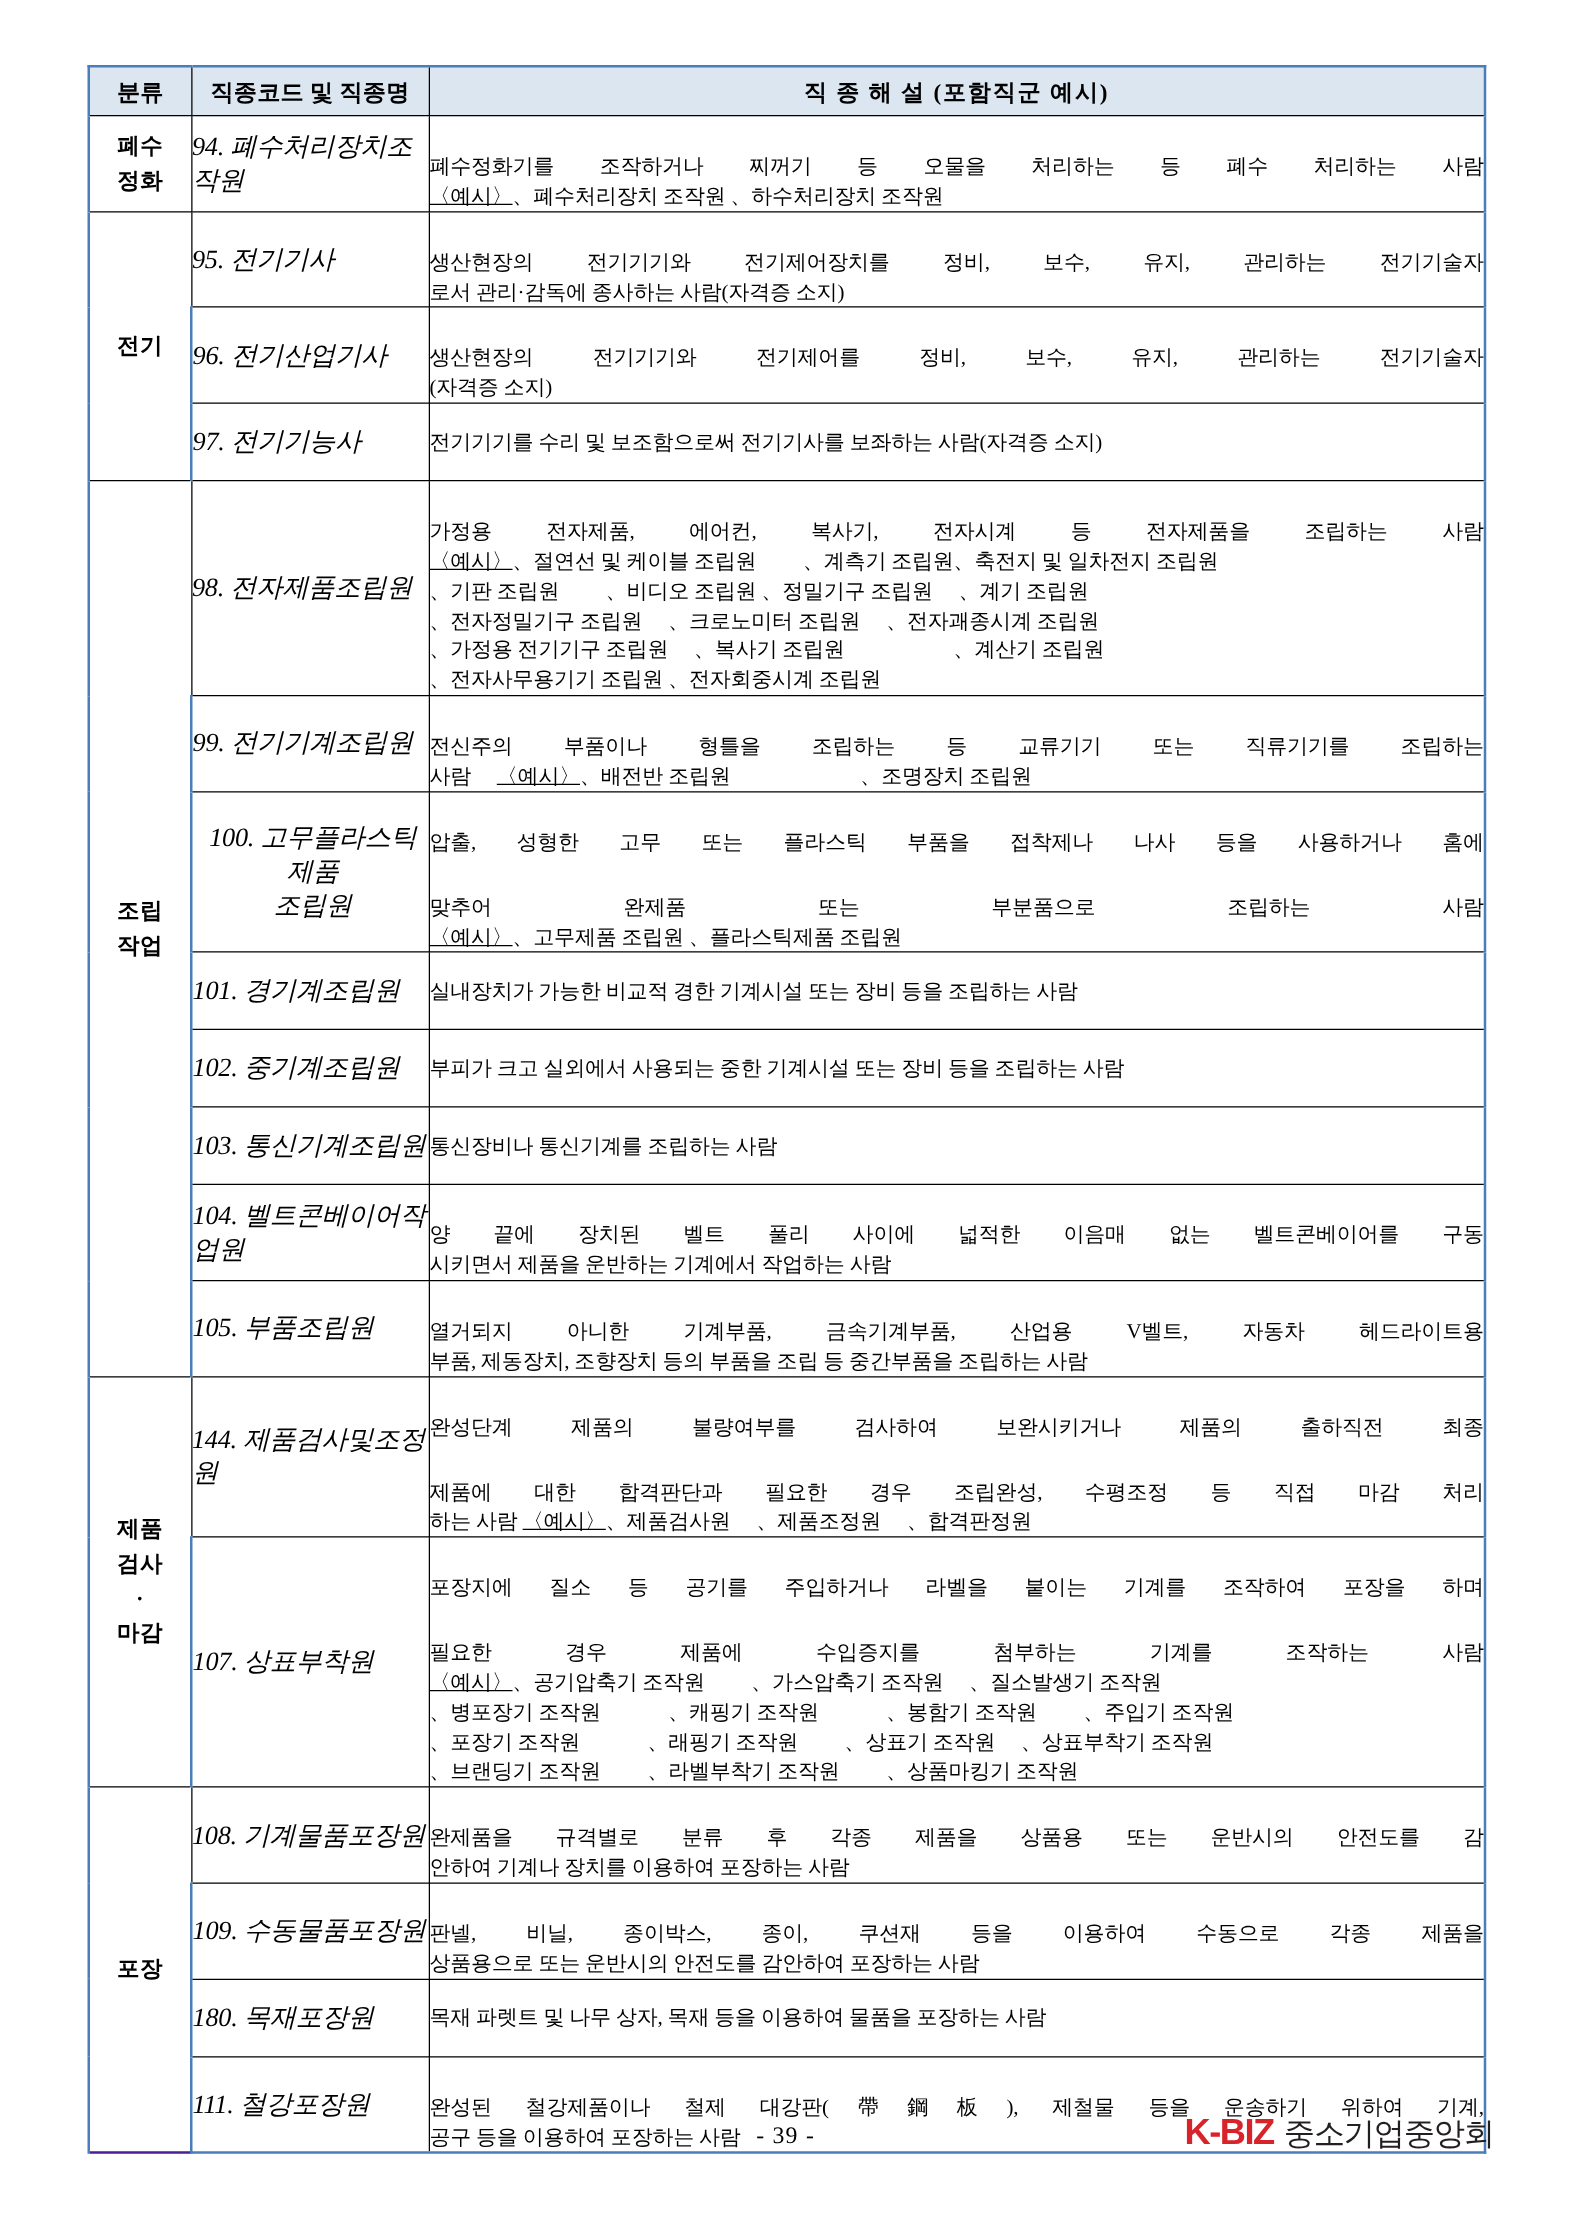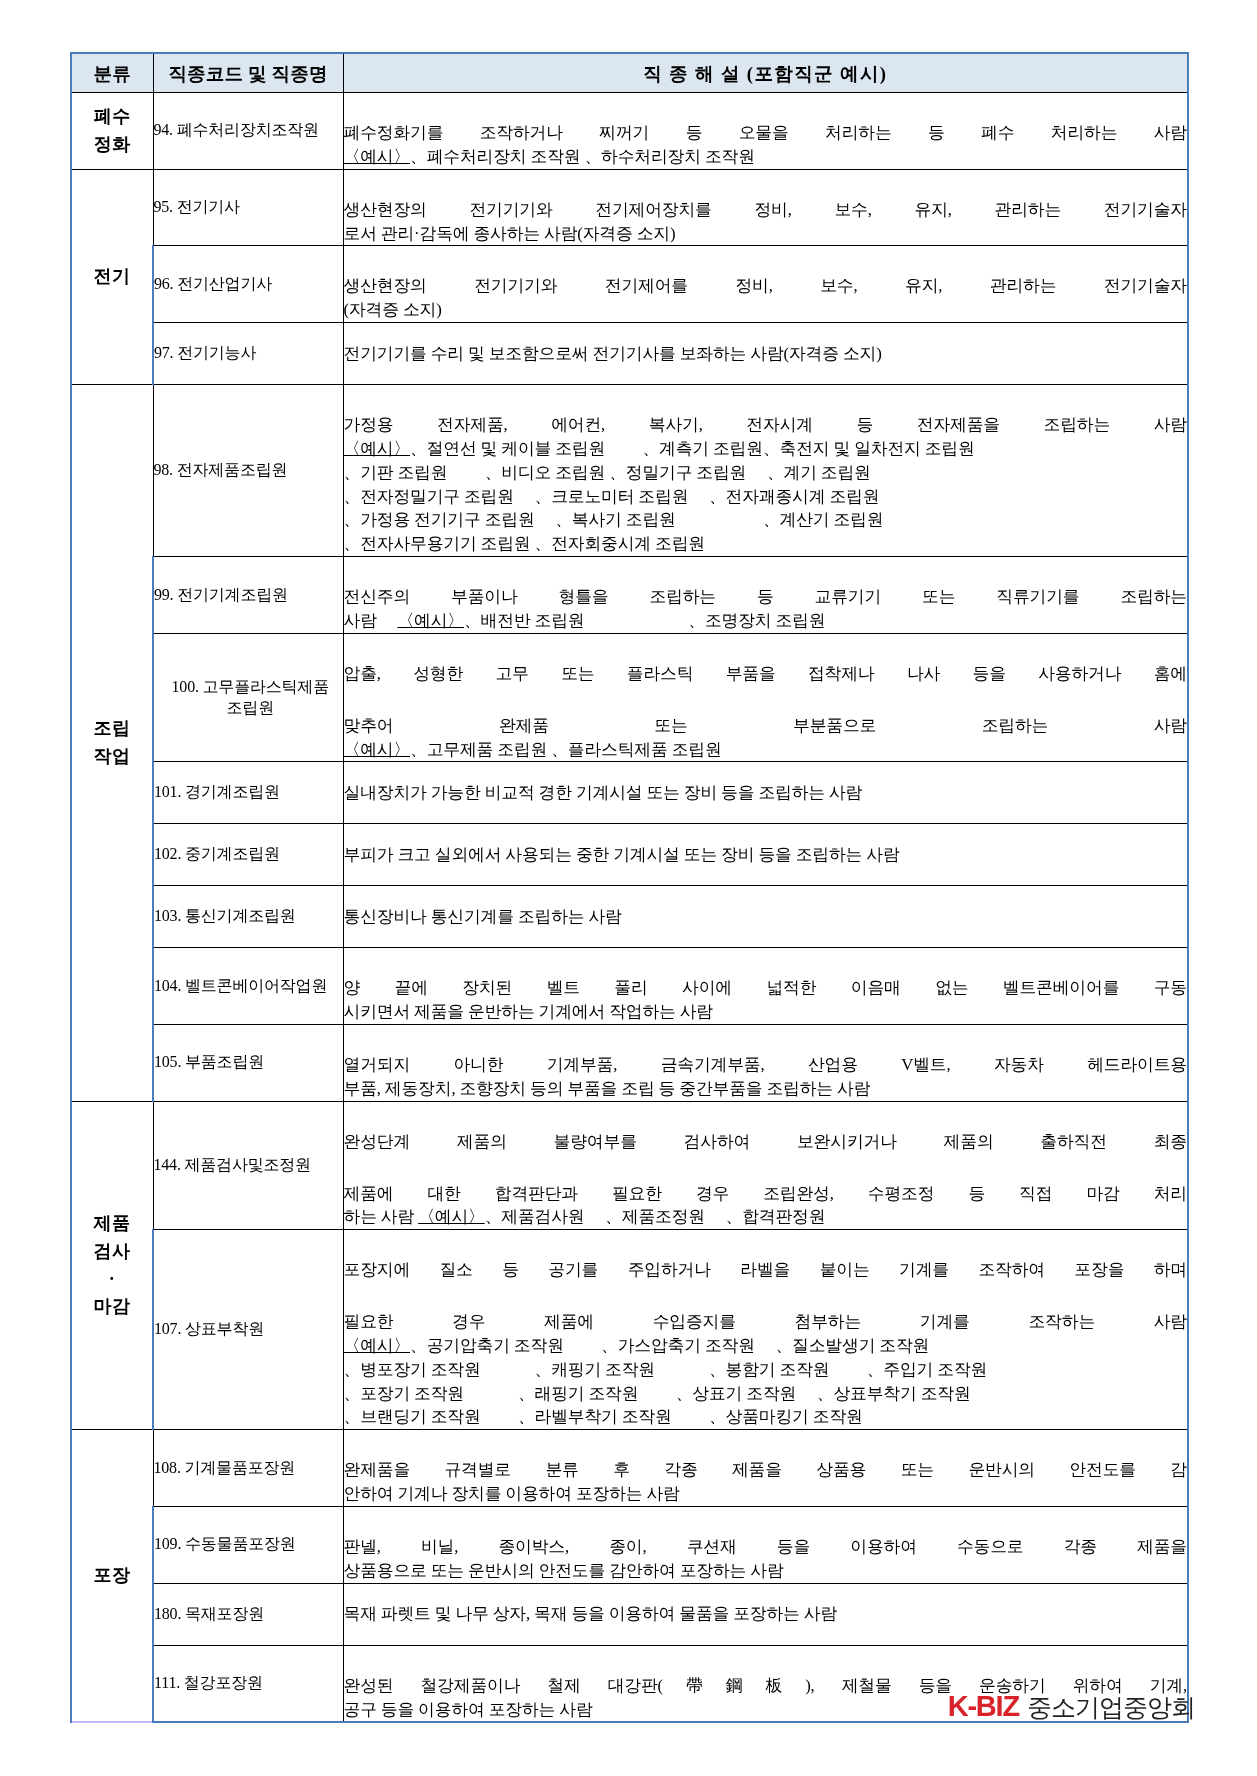--- a/index.html
+++ b/index.html
@@ -20,21 +20,21 @@
     position: relative;
     width: 1257px;
     height: 1776px;
     box-sizing: border-box;
     padding: 52px 70px 0 70px;
   }
   table.jobtable {
     width: 1117px;
     border-collapse: collapse;
     table-layout: fixed;
-    border: 2px solid #c4b5fd;
+    border: 2px solid #4c1d95;
   }
   table.jobtable col.c-cat   { width: 82px; }
   table.jobtable col.c-code  { width: 190px; }
   table.jobtable col.c-desc  { width: 845px; }
 
   table.jobtable th,
   table.jobtable td {
     border: 1px solid #000000;
     vertical-align: middle;
     padding: 0;
@@ -58,24 +58,25 @@
   th.h-desc { letter-spacing: 1.4px; }
 
   td.cat {
     text-align: center;
     font-weight: bold;
     font-size: 18px;
     line-height: 1.55;
     letter-spacing: 0.5px;
   }
   td.code {
-    font-size: 16px;
+    font-size: 21px;
     line-height: 1.3;
     padding: 6px 4px 6px 10px;
     letter-spacing: -0.2px;
+    font-style: italic;
   }
   td.code.ctr {
     text-align: center;
     padding-left: 4px;
   }
   td.desc {
     font-size: 16.8px;
     line-height: 1.42;
     padding: 7px 10px 7px 12px;
     text-align: justify;
@@ -337,19 +338,20 @@
           </td>
           <td class="desc">
             <span class="ln just">완성된 철강제품이나 철제 대강판(帶鋼板), 제철물 등을 운송하기 위하여 기계,</span>
             <span class="ln">공구 등을 이용하여 포장하는 사람</span>
           </td>
         </tr>
       </tbody>
   </table>
 
   <div class="footer">
+    <div class="pageno">- 39 -</div>
     <div class="logo">
       <span class="kbiz">K-BIZ</span>
       <span class="kname">중소기업중앙회</span>
     </div>
   </div>
 
 </div>
 
 </body></html>

